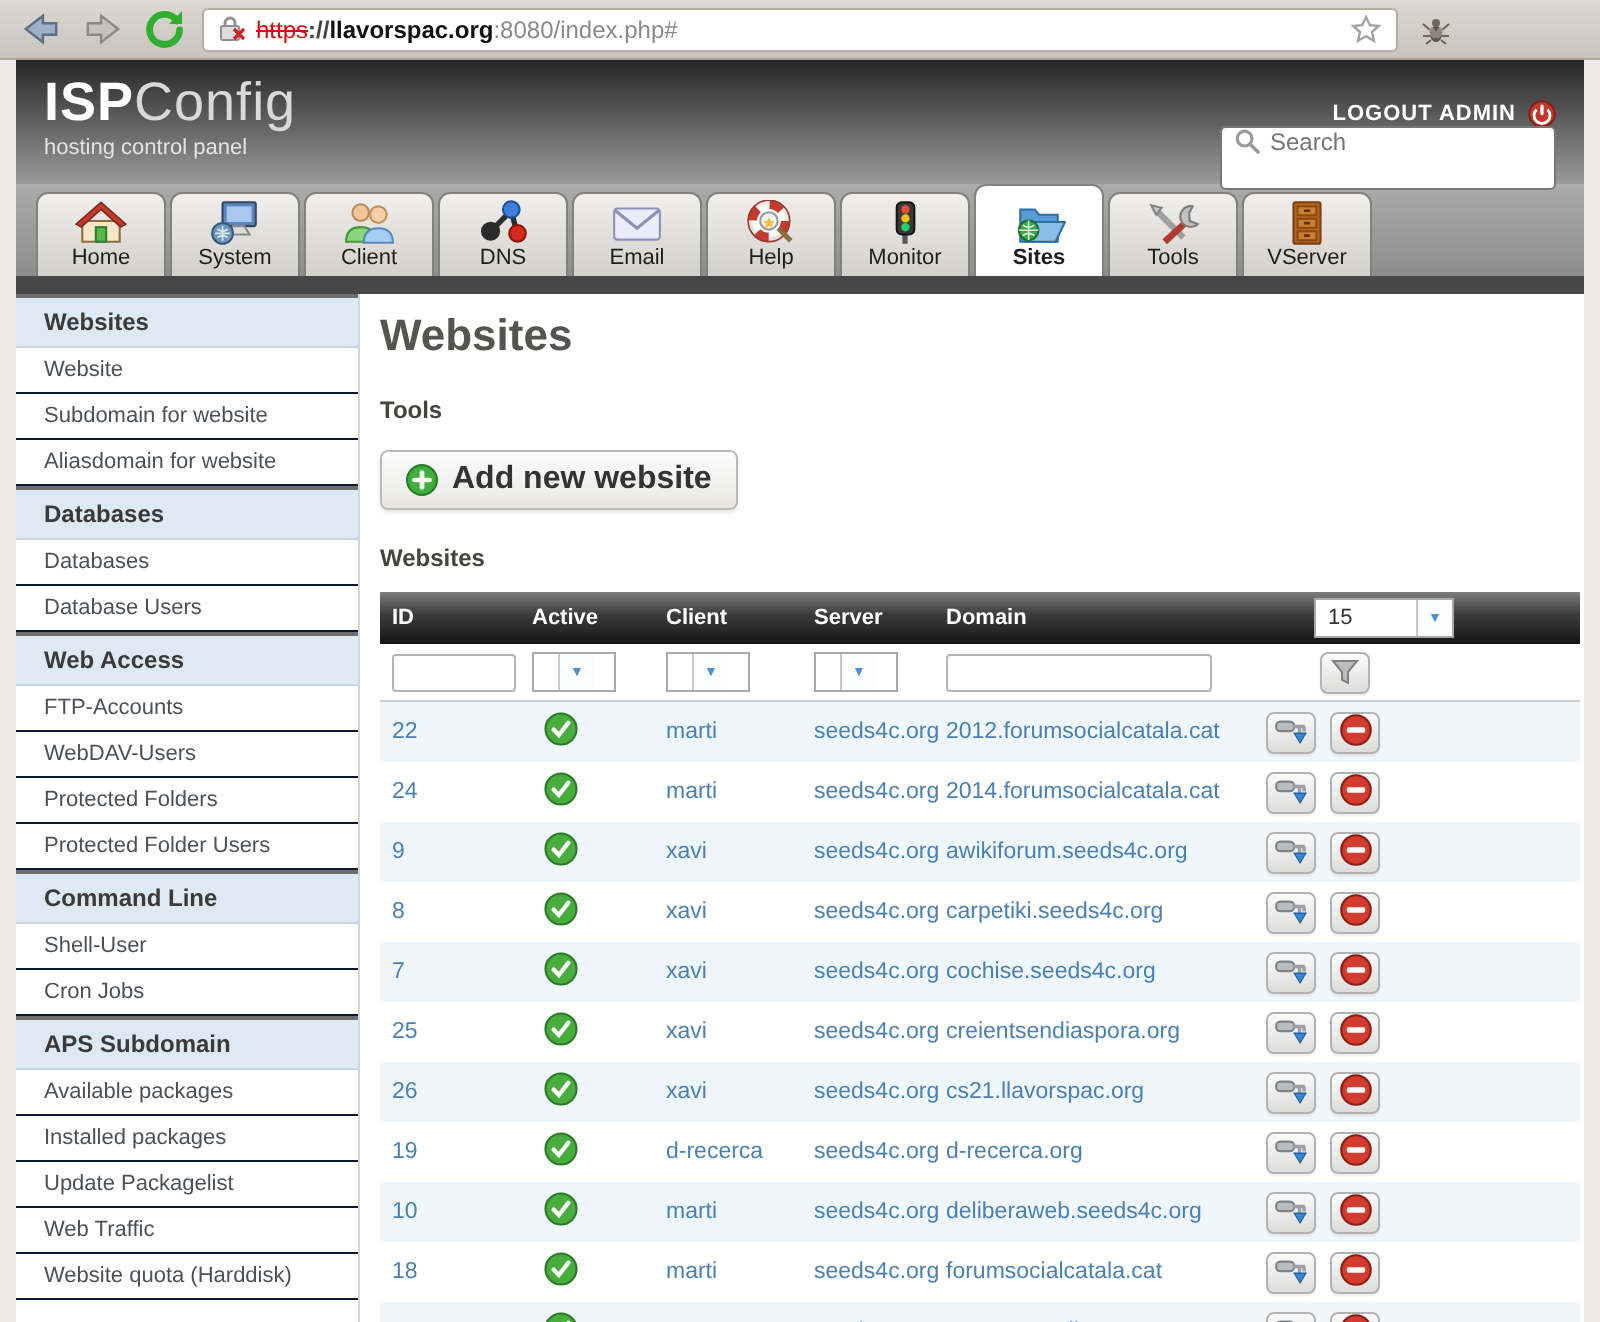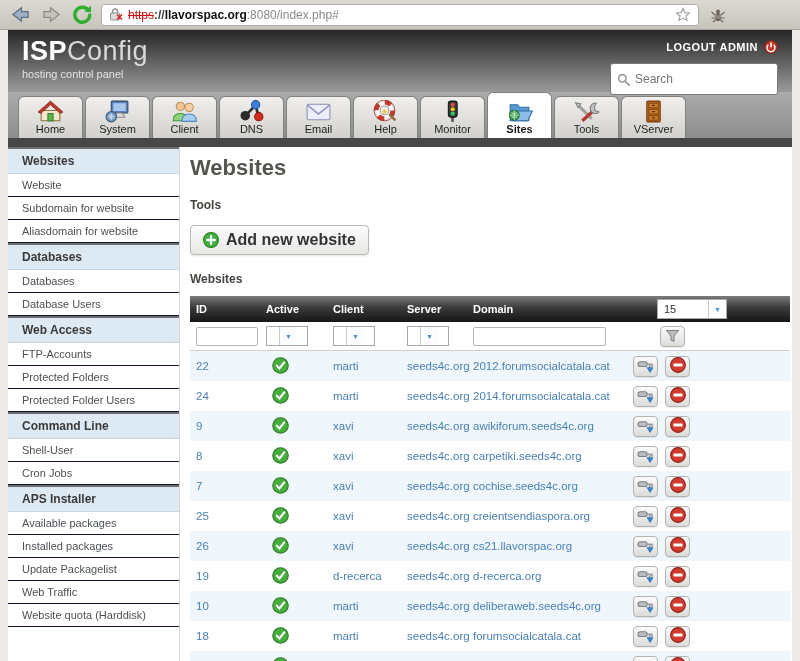--- a/index.html
+++ b/index.html
@@ -22,24 +22,24 @@
 
   
   .page { margin:0 8px; height:631px; background:#fff; }
 
   .masthead { height:62px; background:linear-gradient(#262626,#9a9a9a); position:relative;
               padding:6px 12px 0 14px; }
   .logo { font-size:27px; letter-spacing:.5px; line-height:30px; }
   .logo .strong { color:#fff; font-weight:bold; }
   .logo .light { color:#d9d9d9; }
   .tagline { font-size:11px; color:#e3e3e3; margin-top:2px; }
-  .logout { position:absolute; top:10px; right:14px; display:flex; align-items:center; gap:6px;
+  .logout { position:absolute; top:20px; right:14px; display:flex; align-items:center; gap:6px;
             font-size:11px; font-weight:bold; color:#fff; letter-spacing:.5px; cursor:pointer; }
   .searchbox { position:absolute; top:33px; right:14px; width:168px; height:32px; background:#fff;
-               border:1px solid #777; border-radius:3px; display:flex; align-items:center;
+               border:1px solid #777; border-radius:3px; display:flex; align-items:flex-start;
                padding:0 6px; gap:5px; }
   .searchbox input { border:none; outline:none; width:100%; font-size:12px; color:#555;
                      font-family:"Liberation Sans", sans-serif; }
 
   
   .tabbar { height:46px; background:linear-gradient(#ababab,#8d8d8d); display:flex;
             align-items:flex-end; padding-left:10px; }
   .tab { width:65px; height:42px; margin-right:2px; background:linear-gradient(#f0efed,#d2d0cc);
          border:1px solid #83817d; border-bottom:none; border-radius:6px 6px 0 0;
          display:flex; flex-direction:column; align-items:center; justify-content:flex-end;
@@ -297,26 +297,27 @@
     <div class="sidebar">
         <div class="side-header">Websites</div>
         <div class="side-item">Website</div>
         <div class="side-item">Subdomain for website</div>
         <div class="side-item">Aliasdomain for website</div>
         <div class="side-header">Databases</div>
         <div class="side-item">Databases</div>
         <div class="side-item">Database Users</div>
         <div class="side-header">Web Access</div>
         <div class="side-item">FTP-Accounts</div>
+        <div class="side-item">WebDAV-Users</div>
         <div class="side-item">Protected Folders</div>
         <div class="side-item">Protected Folder Users</div>
         <div class="side-header">Command Line</div>
         <div class="side-item">Shell-User</div>
         <div class="side-item">Cron Jobs</div>
-        <div class="side-header">APS Installer</div>
+        <div class="side-header">APS Subdomain</div>
         <div class="side-item">Available packages</div>
         <div class="side-item">Installed packages</div>
         <div class="side-item">Update Packagelist</div>
         <div class="side-item">Web Traffic</div>
         <div class="side-item">Website quota (Harddisk)</div>
       </div>
 
     <div class="main">
       <div class="page-title">Websites</div>
       <div class="sub-heading">Tools</div>

